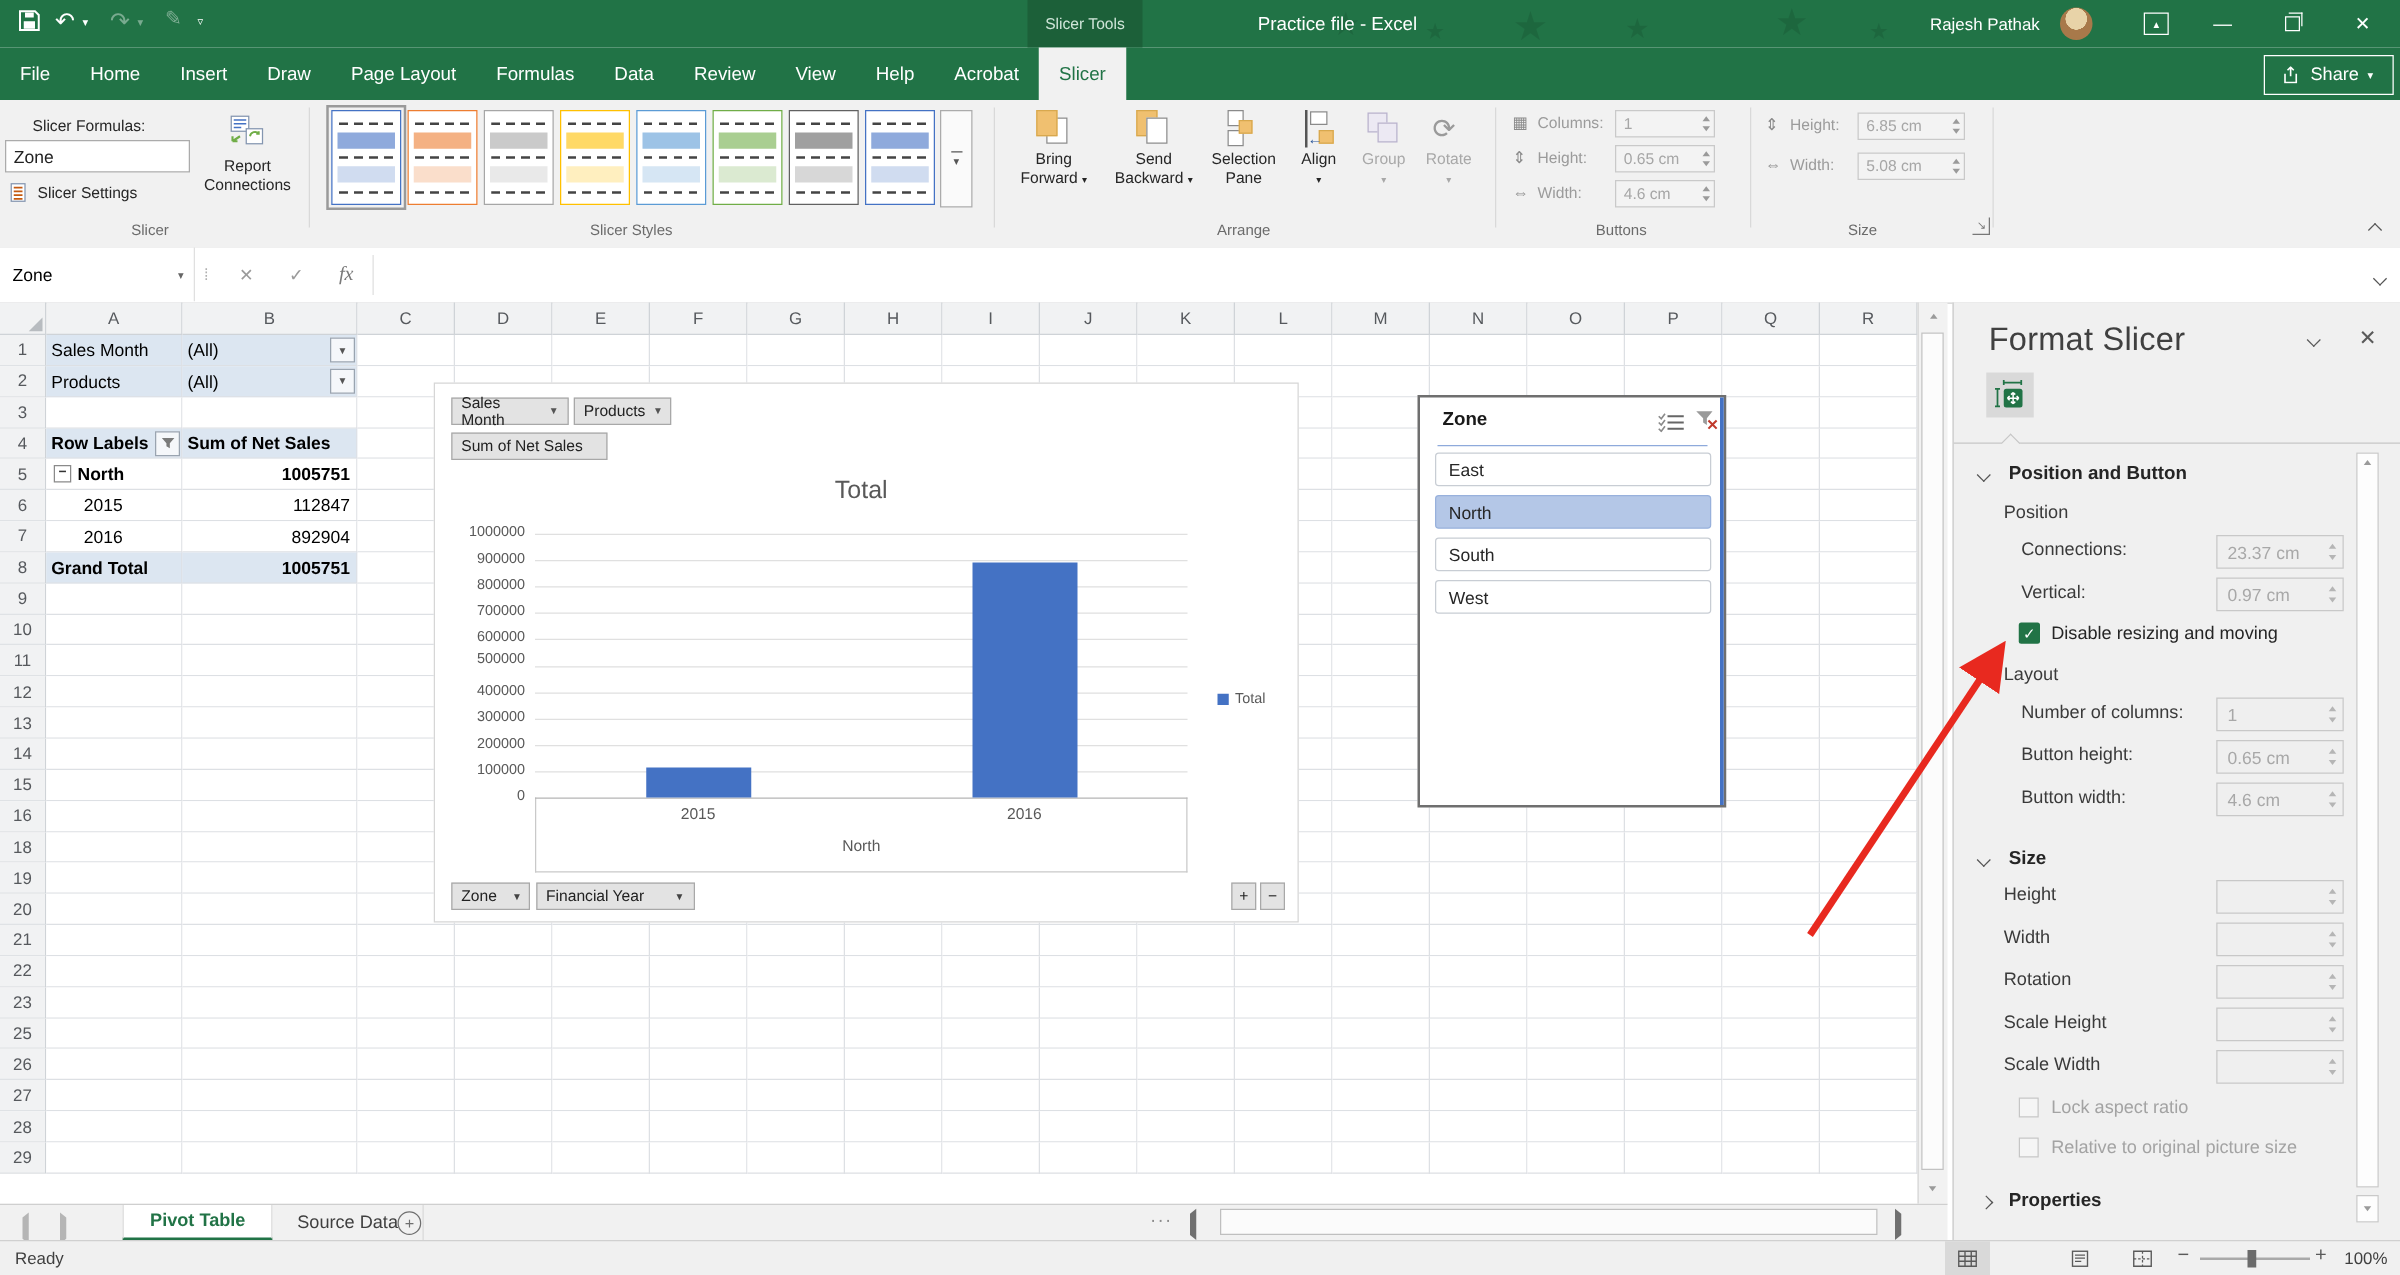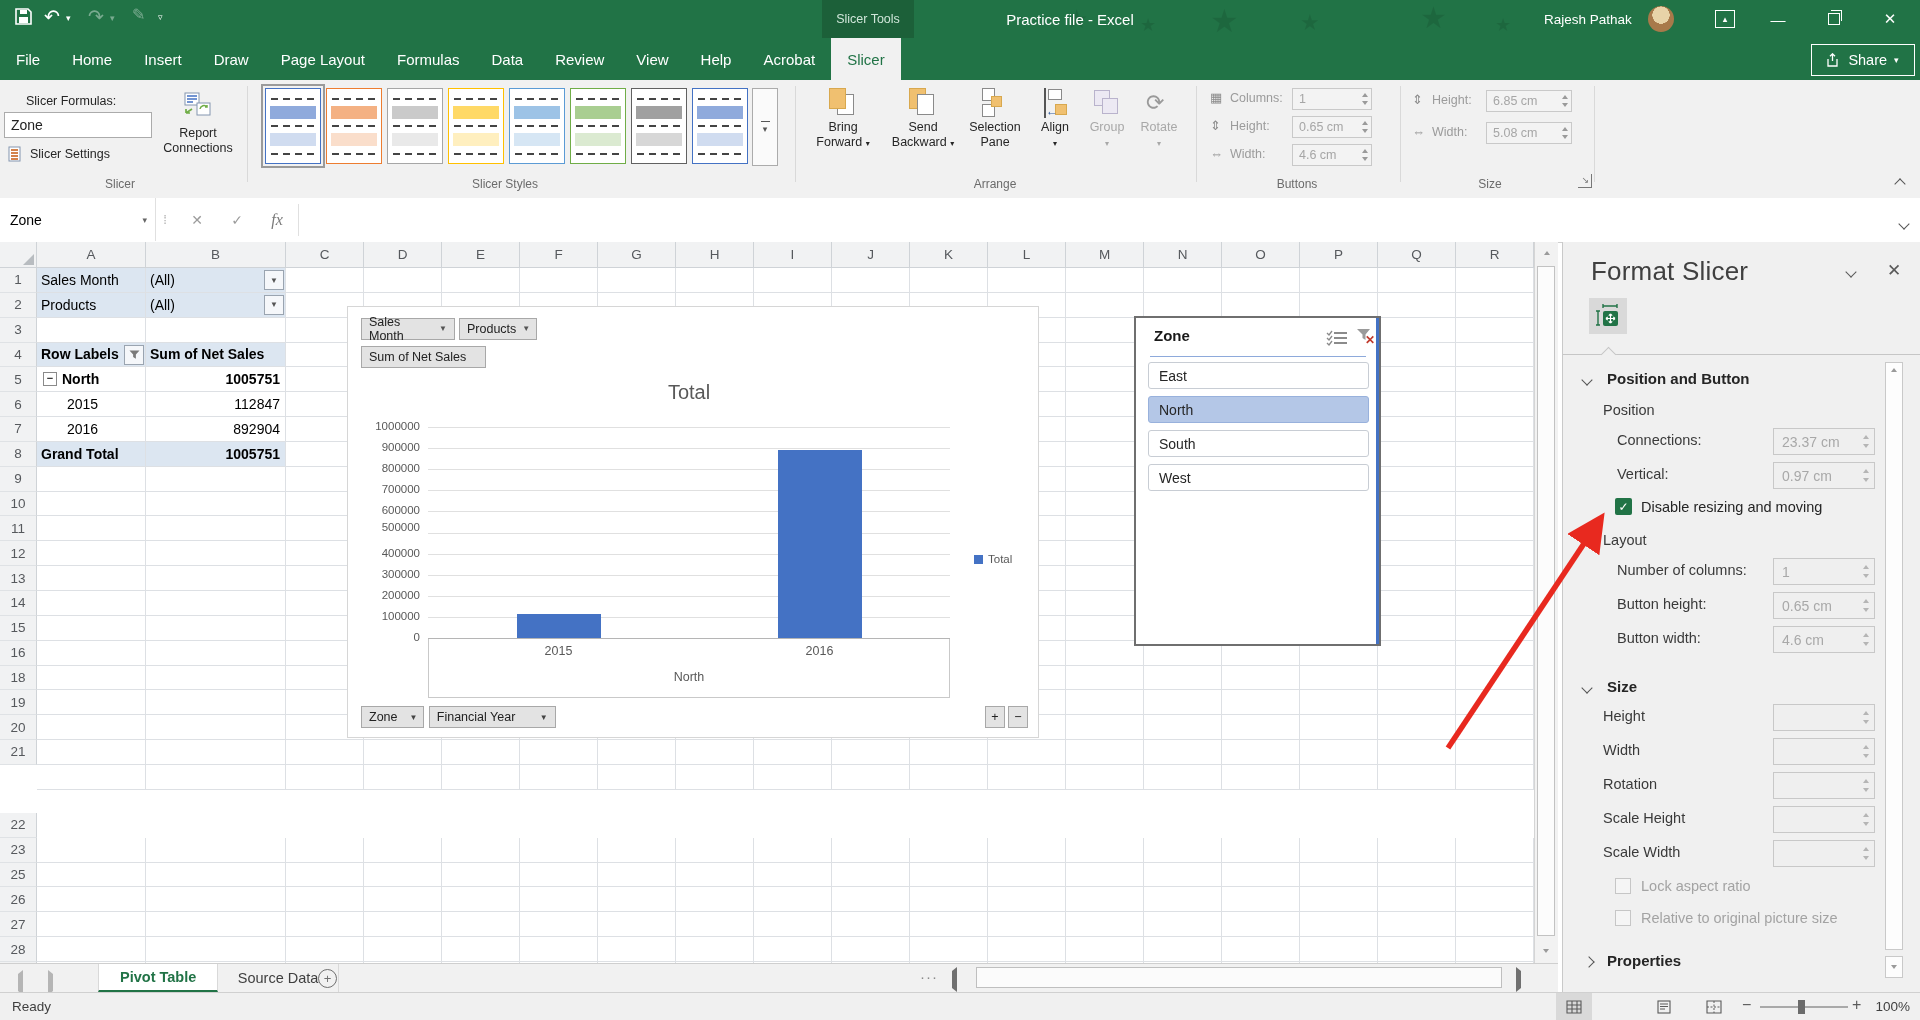--- a/index.html
+++ b/index.html
@@ -889,21 +889,21 @@
       <div class="g-cell" style="width: 78px; height: 24.85px;"></div>
       <div class="g-cell" style="width: 78px; height: 24.85px;"></div>
       <div class="g-cell" style="width: 78px; height: 24.85px;"></div>
       <div class="g-cell" style="width: 78px; height: 24.85px;"></div>
       <div class="g-cell" style="width: 78px; height: 24.85px;"></div>
       <div class="g-cell" style="width: 78px; height: 24.85px;"></div>
       <div class="g-cell" style="width: 78px; height: 24.85px;"></div>
       <div class="g-cell" style="width: 78px; height: 24.85px;"></div>
     </div>
     <div class="g-row">
-      <div class="g-gutter" style="width: 37px; height: 24.85px; margin-top: 48px;">22</div>
+      <div class="g-gutter" style="width: 37px; height: 24.85px;">22</div>
       <div class="g-cell" style="width: 109px; height: 24.85px;"></div>
       <div class="g-cell" style="width: 140px; height: 24.85px;"></div>
       <div class="g-cell" style="width: 78px; height: 24.85px;"></div>
       <div class="g-cell" style="width: 78px; height: 24.85px;"></div>
       <div class="g-cell" style="width: 78px; height: 24.85px;"></div>
       <div class="g-cell" style="width: 78px; height: 24.85px;"></div>
       <div class="g-cell" style="width: 78px; height: 24.85px;"></div>
       <div class="g-cell" style="width: 78px; height: 24.85px;"></div>
       <div class="g-cell" style="width: 78px; height: 24.85px;"></div>
       <div class="g-cell" style="width: 78px; height: 24.85px;"></div>

